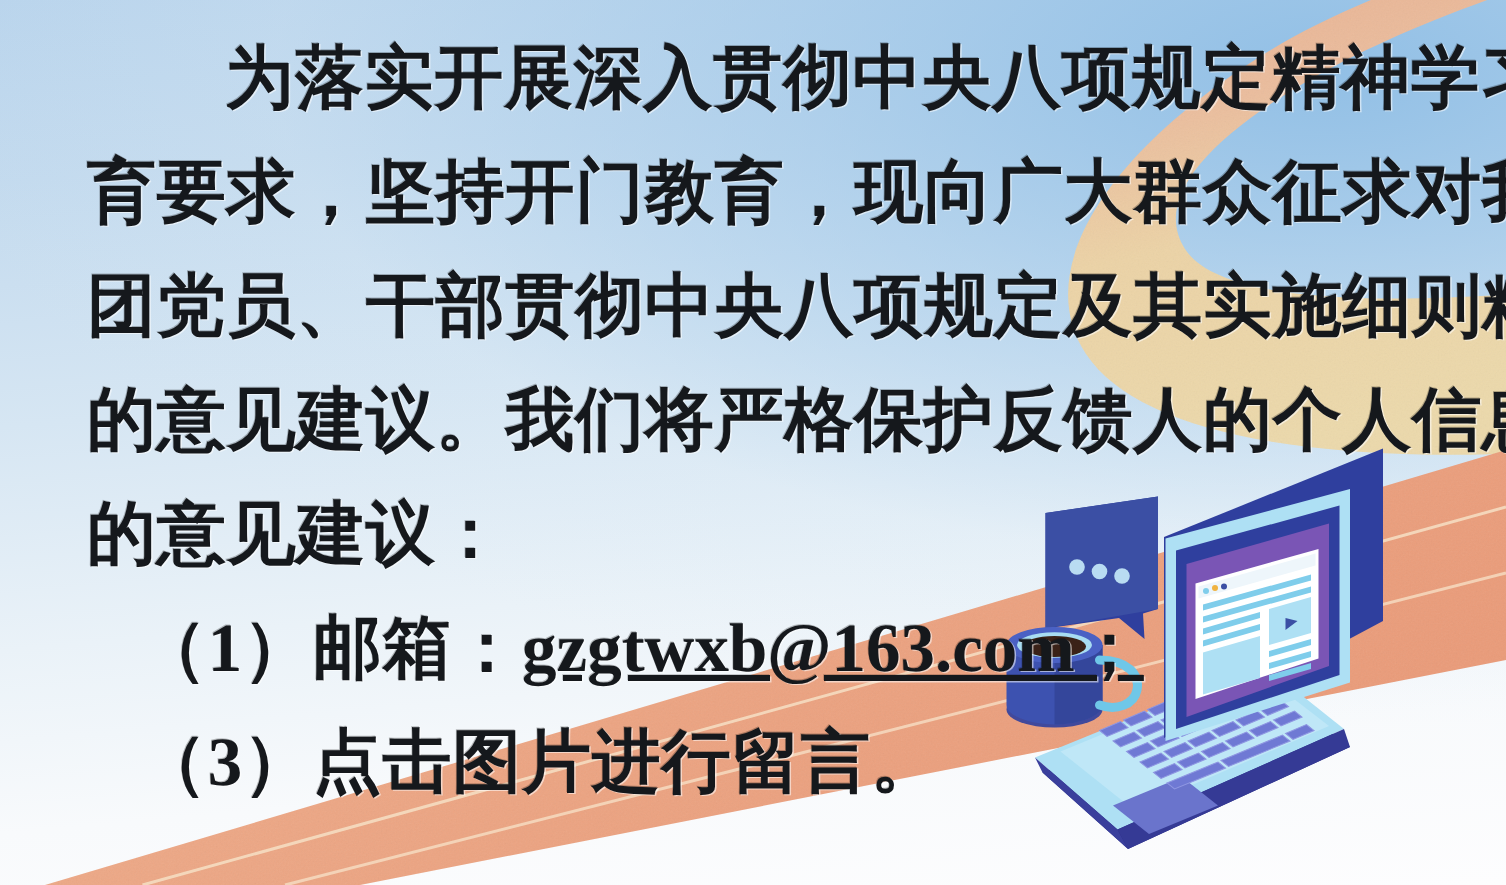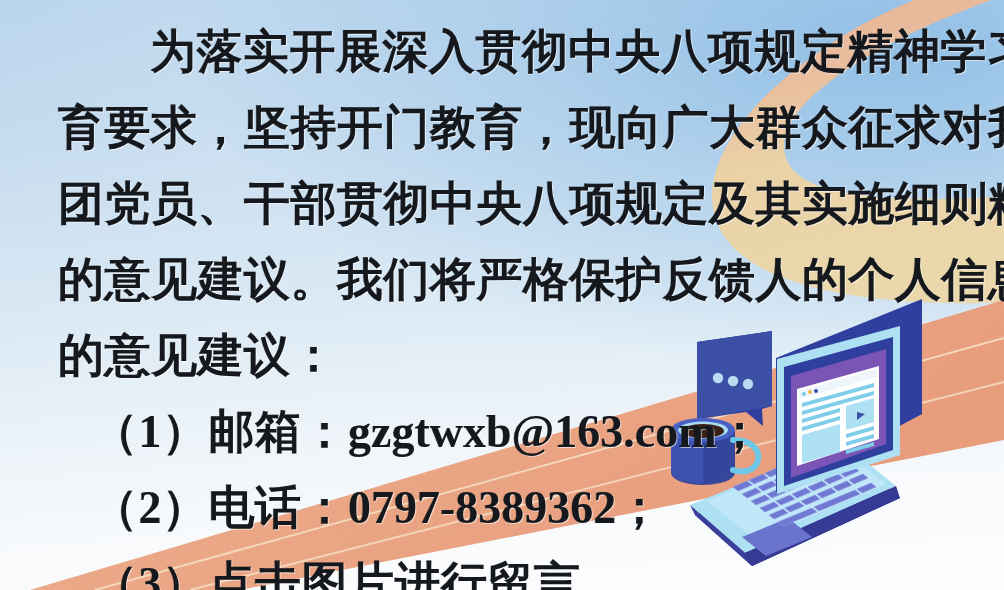--- a/index.html
+++ b/index.html
@@ -27,21 +27,21 @@
   }
   .line {
     height:76px; line-height:76px;
     font-size:46px; font-weight:bold; color:#15181c;
     letter-spacing:0.5px; white-space:nowrap;
     text-shadow: 1px 1px 0 rgba(255,255,255,0.55), -0.5px -0.5px 0 rgba(0,0,0,0.25);
     font-family:"Liberation Serif","DejaVu Serif",serif;
   }
   .line.indent { text-indent:92px; }
   .line.sub { padding-left:34px; }
-  .mono-ascii { font-family:"Liberation Serif","DejaVu Serif",serif; letter-spacing:0px; }
+  .mono-ascii { font-family:"Liberation Serif","DejaVu Serif",serif; letter-spacing:0px;text-decoration:underline; }
 </style>
 </head>
 <body>
 
 <div id="poster">
 
   <div id="bg-wash"></div>
 
   <div id="art">
     <svg viewBox="0 0 1004 590" xmlns="http://www.w3.org/2000/svg">
@@ -232,23 +232,20 @@
     <div class="line">育要求，坚持开门教育，现向广大群众征求对我集</div>
     <div class="line">团党员、干部贯彻中央八项规定及其实施细则精神</div>
     <div class="line">的意见建议。我们将严格保护反馈人的个人信息。</div>
 
     <div class="line">的意见建议：</div>
 
     <div class="line sub">
       <span>（1）</span><span>邮箱：</span><span class="mono-ascii">gzgtwxb@163.com；</span>
     </div>
 
-    <div class="line sub">
-      <span>（2）</span><span>电话：</span><span class="mono-ascii">0797-8389362；</span>
-    </div>
 
     <div class="line sub">
       <span>（3）</span><span>点击图片进行留言。</span>
     </div>
 
   </div>
 
 </div>
 
 </body></html>

